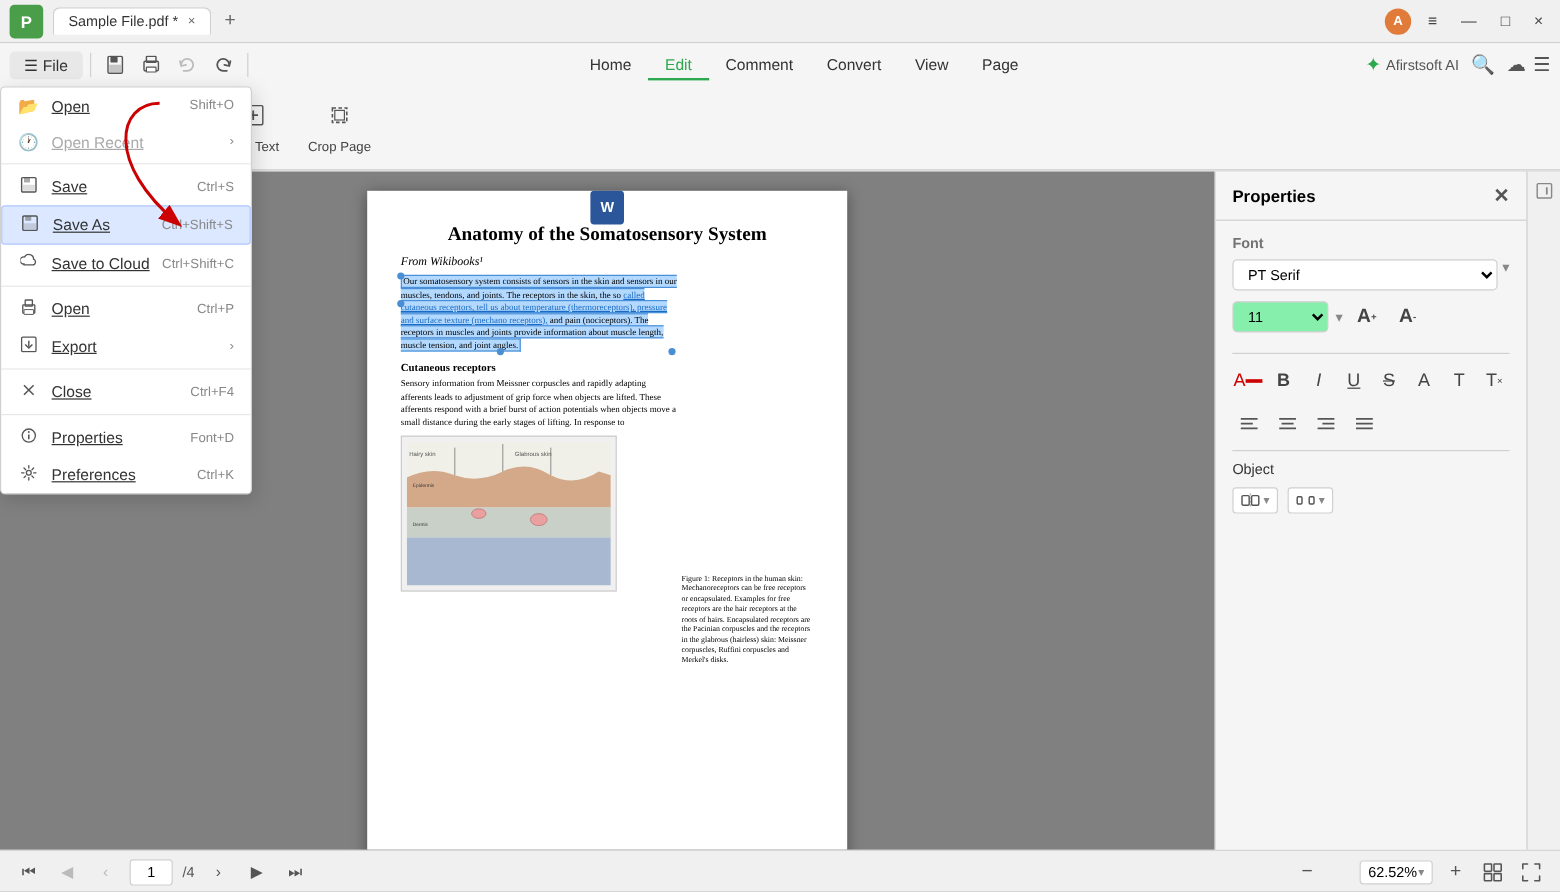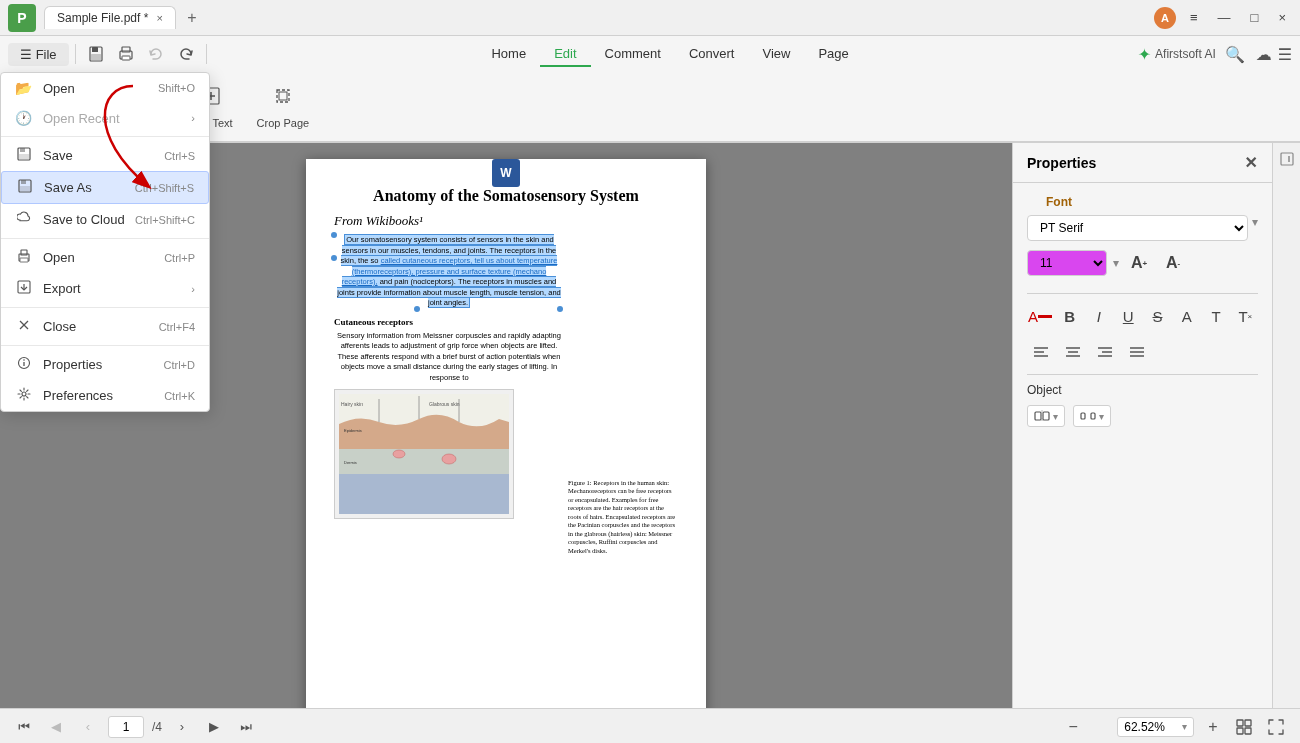--- a/index.html
+++ b/index.html
@@ -149,26 +149,25 @@
       background: white;
       width: 400px;
       min-height: 580px;
       box-shadow: 0 2px 12px rgba(0,0,0,0.4);
       position: relative;
       padding: 28px 28px 20px 28px;
       font-size: 8px;
       overflow: hidden;
     }
     .pdf-title { font-size: 16px; font-weight: bold; text-align: center; margin-bottom: 8px; font-family: 'Times New Roman', serif; }
-    .pdf-subtitle { font-size: 13px; font-style: italic; margin-bottom: 6px; font-family: 'Times New Roman', serif; }
+    .pdf-subtitle { font-size: 10px; font-style: italic; margin-bottom: 6px; font-family: 'Times New Roman', serif; }
     .pdf-text-block {
       font-size: 7.5px; line-height: 1.4;
-      font-family: Liberation Sans, sans-serif;
+      font-family: Liberation Serif, serif;
       margin-bottom: 6px;
-      text-align: center;
     }
     .pdf-pink-box {
       position: absolute;
       right: 28px;
       top: 110px;
       width: 110px;
       background: #f9c8c8;
       padding: 6px;
       font-size: 7px;
       font-style: italic;
@@ -215,39 +214,39 @@
       align-items: center;
       justify-content: space-between;
       padding: 10px 14px;
       font-size: 14px;
       font-weight: 600;
       border-bottom: 1px solid #d0d0d0;
     }
     .properties-close { cursor: pointer; color: #555; font-size: 16px; }
     .properties-body { padding: 12px 14px; }
     .prop-section { margin-bottom: 16px; }
-    .prop-label { font-size: 12px; font-weight: 600; margin-bottom: 6px; color: #a16207; margin-left: 19px; }
+    .prop-label { font-size: 12px; font-weight: 600; margin-bottom: 6px; color: #737373; }
     .font-select-row { display: flex; align-items: flex-start; gap: 4px; margin-bottom: 8px; }
     .font-select {
       flex: 1;
       border: 1px solid #d0d0d0;
       border-radius: 4px;
       padding: 4px 8px;
       font-size: 12px;
       background: white;
       cursor: pointer;
     }
     .font-size-row { display: flex; align-items: center; gap: 6px; margin-bottom: 8px; }
     .font-size-select {
       width: 80px;
       border: 1px solid #d0d0d0;
       border-radius: 4px;
       padding: 4px 8px;
       font-size: 12px;
-      background: #d946ef;
+      background: #86efac;
       cursor: pointer;
     }
     .font-btn {
       width: 28px; height: 28px;
       display: flex; align-items: center; justify-content: center;
       border: 1px solid transparent;
       border-radius: 3px;
       cursor: pointer;
       font-size: 14px;
       color: #444;
@@ -308,21 +307,21 @@
       cursor: pointer; color: #555; font-size: 16px; border-radius: 3px;
     }
     .zoom-display {
       display: flex; align-items: center;
       border: 1px solid #d0d0d0;
       border-radius: 3px;
       background: white;
       padding: 2px 6px;
       font-size: 12px;
       cursor: pointer;
-      gap: 17px;
+      gap: 1px;
       margin-left: 25px;
     }
     .fit-btn {
       width: 24px; height: 24px;
       display: flex; align-items: center; justify-content: center;
       cursor: pointer; color: #555; font-size: 14px;
     }
 
     
     .file-dropdown {
@@ -340,21 +339,21 @@
       display: flex;
       align-items: center;
       padding: 7px 14px;
       cursor: pointer;
       color: #333;
       font-size: 13px;
       gap: 10px;
     }
     .file-dropdown-item.disabled { color: #aaa; cursor: default; }
     .file-dropdown-item .item-icon { font-size: 14px; color: #555; width: 18px; text-align: center; }
-    .file-dropdown-item .item-label { flex: 1; }
+    .file-dropdown-item .item-label { flex: 1; text-decoration: underline; }
     .file-dropdown-item .item-shortcut { font-size: 11px; color: #888; }
     .file-dropdown-item .item-arrow { font-size: 11px; color: #888; }
     .file-dropdown-divider { height: 1px; background: #e8e8e8; margin: 3px 0; }
     .file-dropdown-item.save-as-active { background: #e0e8ff; border: 1px solid #a0b8ff; border-radius: 3px; }
 
     
     .red-arrow {
       position: absolute;
       top: 76px;
       left: 78px;
@@ -768,21 +767,21 @@
   <div class="file-dropdown-divider"></div>
   <div class="file-dropdown-item">
     <span class="item-icon">
       <svg width="14" height="14" viewBox="0 0 14 14" fill="none">
           <circle cx="7" cy="7" r="5.5" stroke="#555" stroke-width="1.1" fill="none"></circle>
           <line x1="7" y1="6" x2="7" y2="10" stroke="#555" stroke-width="1.3"></line>
           <circle cx="7" cy="4" r="0.8" fill="#555"></circle>
         </svg>
     </span>
     <span class="item-label">Properties</span>
-    <span class="item-shortcut">Ctrl+D</span>
+    <span class="item-shortcut">Font+D</span>
   </div>
   <div class="file-dropdown-item">
     <span class="item-icon">
       <svg width="14" height="14" viewBox="0 0 14 14" fill="none">
           <circle cx="7" cy="7" r="2" stroke="#555" stroke-width="1.1" fill="none"></circle>
           <path d="M7 1v2M7 11v2M1 7h2M11 7h2M3 3l1.4 1.4M9.6 9.6L11 11M11 3l-1.4 1.4M4.4 9.6L3 11" stroke="#555" stroke-width="1.1" stroke-linecap="round"></path>
         </svg>
     </span>
     <span class="item-label">Preferences</span>
     <span class="item-shortcut">Ctrl+K</span>

